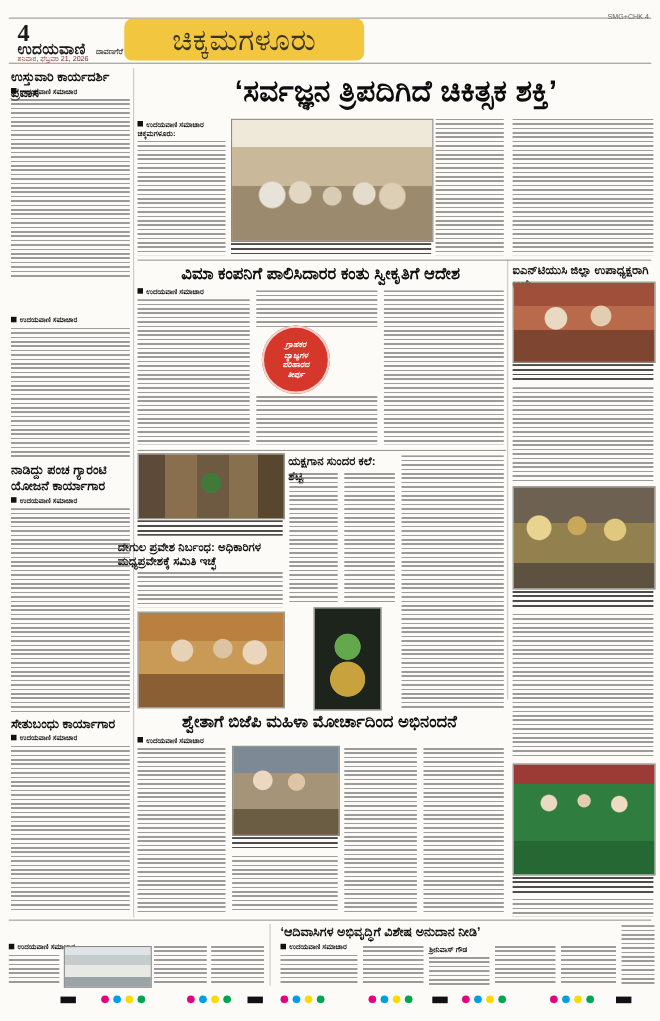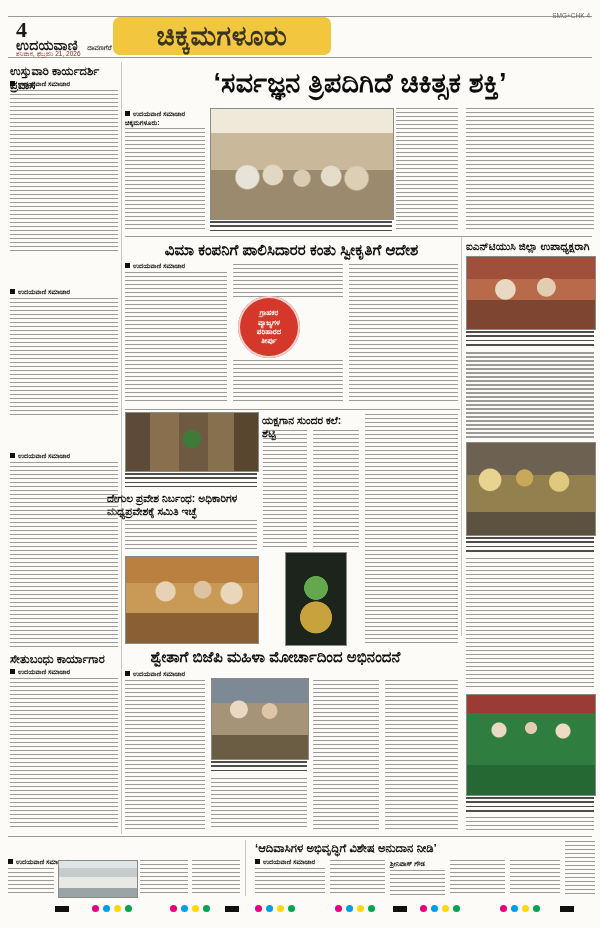--- a/index.html
+++ b/index.html
@@ -13,21 +13,21 @@
   .rule-v{position:absolute;width:1px;background:#c9c7c0;}
 
   
   .pageno{font-size:22px;font-weight:bold;line-height:1;font-family:"Liberation Serif","DejaVu Serif",serif;}
   .masthead{font-size:14px;font-weight:bold;letter-spacing:.2px;}
   .edition{font-size:7px;font-weight:bold;color:#444;}
   .dateline-top{font-size:6.5px;color:#7a1f1f;}
   .section-box{
     background:#f2c63e;border-radius:7px;display:flex;align-items:center;justify-content:center;
   }
-  .section-box span{font-size:27px;font-weight:bold;color:#3a3420;letter-spacing:.5px;}
+  .section-box span{font-size:27px;font-weight:normal;color:#3a3420;letter-spacing:.5px;}
   .plate{font-size:6.5px;color:#666;}
 
   
   .h-lead{font-size:27px;font-weight:bold;text-align:center;color:#0d0d0d;letter-spacing:.2px;}
   .h-sub{font-size:10.5px;font-weight:bold;text-align:center;color:#222;}
   .h-md{font-size:15px;font-weight:bold;color:#0d0d0d;}
   .h-sm{font-size:11.5px;font-weight:bold;color:#0d0d0d;line-height:1.25;}
   .h-xs{font-size:10.5px;font-weight:bold;color:#0d0d0d;line-height:1.25;}
   .center{text-align:center;}
 
@@ -79,21 +79,21 @@
     linear-gradient(#7d8a96 0 30%, #a59477 30% 70%, #6b5c44 70% 100%);}
   .ph-water{background:
     linear-gradient(#dfe5e6 0 20%, #c4ccce 20% 45%, #e8e8e4 45% 75%, #9aa3a5 75% 100%);}
 
   
   .badge{
     position:absolute;border-radius:50%;background:#d5382b;color:#fff;
     display:flex;flex-direction:column;align-items:center;justify-content:center;
     text-align:center;font-weight:bold;box-shadow:0 0 0 2px #f3d2cd inset;
   }
-  .badge div{font-size:7.2px;line-height:1.3;}
+  .badge div{font-size:7.2px;line-height:1.3;font-style:italic;}
 
   
   .dots{position:absolute;display:flex;gap:4px;align-items:center;}
   .dot{width:7px;height:7px;border-radius:50%;}
   .bar{position:absolute;background:#111;}
 </style>
 </head>
 <body>
 
 <div class="page">
@@ -167,21 +167,21 @@
 
   <div class="abs h-xs" style="left:262px;top:414px;width:96px;">ಯಕ್ಷಗಾನ ಸುಂದರ ಕಲೆ: ಶೆಟ್ಟಿ</div>
   <div class="abs gk" style="left:263px;top:430px;width:44px;height:118px;"></div>
   <div class="abs gk" style="left:313px;top:430px;width:46px;height:118px;"></div>
   <div class="abs gk" style="left:365px;top:414px;width:93px;height:230px;"></div>
 
   <div class="photo ph-morcha" style="left:125px;top:556px;width:132px;height:86px;"></div>
   <div class="photo ph-idol" style="left:285px;top:552px;width:60px;height:92px;"></div>
   <div class="abs gkc" style="left:263px;top:648px;width:96px;height:0px;"></div>
 
-  <div class="abs h-md center" style="left:109px;top:648px;width:333px;">ಶ್ವೇತಾಗೆ ಬಿಜೆಪಿ ಮಹಿಳಾ ಮೋರ್ಚಾದಿಂದ ಅಭಿನಂದನೆ</div>
+  <div class="abs h-md center" style="left:124px;top:648px;width:333px;">ಶ್ವೇತಾಗೆ ಬಿಜೆಪಿ ಮಹಿಳಾ ಮೋರ್ಚಾದಿಂದ ಅಭಿನಂದನೆ</div>
   <div class="abs marker" style="left:125px;top:670px;">ಉದಯವಾಣಿ ಸಮಾಚಾರ</div>
   <div class="abs gk" style="left:125px;top:680px;width:80px;height:150px;"></div>
   <div class="photo ph-smallgrp" style="left:211px;top:678px;width:96px;height:80px;"></div>
   <div class="abs gkc" style="left:211px;top:761px;width:96px;height:12px;"></div>
   <div class="abs gk" style="left:211px;top:778px;width:96px;height:52px;"></div>
   <div class="abs gk" style="left:313px;top:680px;width:66px;height:150px;"></div>
   <div class="abs gk" style="left:385px;top:680px;width:73px;height:150px;"></div>
 
   <div class="abs marker" style="left:8px;top:858px;">ಉದಯವಾಣಿ ಸಮಾಚಾರ</div>
   <div class="abs gk" style="left:8px;top:868px;width:46px;height:28px;"></div>
@@ -240,20 +240,21 @@
   </div>
   <div class="bar" style="left:560px;top:906px;width:14px;height:6px;"></div>
 
   <div class="abs h-sm" style="left:10px;top:64px;width:108px;">ಉಸ್ತುವಾರಿ ಕಾರ್ಯದರ್ಶಿ ಪ್ರವಾಸ</div>
   <div class="abs marker" style="left:10px;top:80px;">ಉದಯವಾಣಿ ಸಮಾಚಾರ</div>
   <div class="abs gk" style="left:10px;top:90px;width:108px;height:162px;"></div>
 
   <div class="abs marker" style="left:10px;top:288px;">ಉದಯವಾಣಿ ಸಮಾಚಾರ</div>
   <div class="abs gk" style="left:10px;top:298px;width:108px;height:118px;"></div>
 
+  <div class="abs h-sm" style="left:10px;top:421px;width:108px;">ನಾಡಿದ್ದು ಪಂಚ ಗ್ಯಾರಂಟಿ ಯೋಜನೆ ಕಾರ್ಯಾಗಾರ</div>
   <div class="abs marker" style="left:10px;top:452px;">ಉದಯವಾಣಿ ಸಮಾಚಾರ</div>
   <div class="abs gk" style="left:10px;top:462px;width:108px;height:186px;"></div>
 
   <div class="abs h-sm" style="left:10px;top:652px;width:108px;">ಸೇತುಬಂಧು ಕಾರ್ಯಾಗಾರ</div>
   <div class="abs marker" style="left:10px;top:668px;">ಉದಯವಾಣಿ ಸಮಾಚಾರ</div>
   <div class="abs gk" style="left:10px;top:678px;width:108px;height:152px;"></div>
 
 </div>
 
 </body></html>

